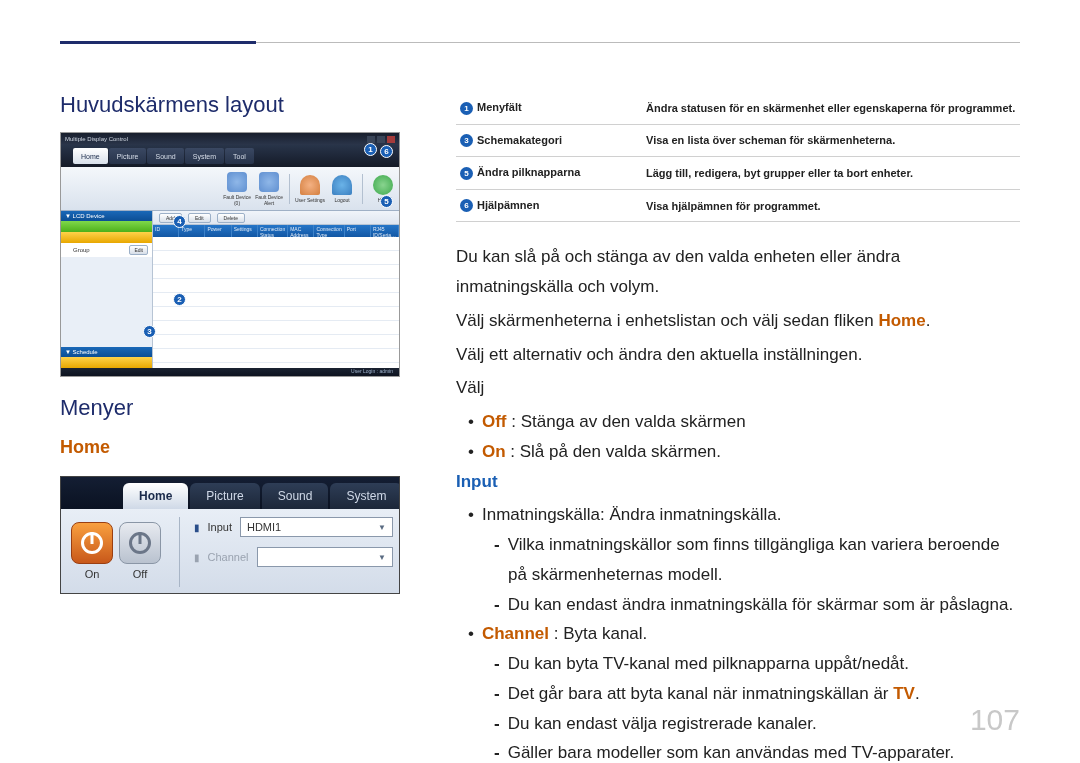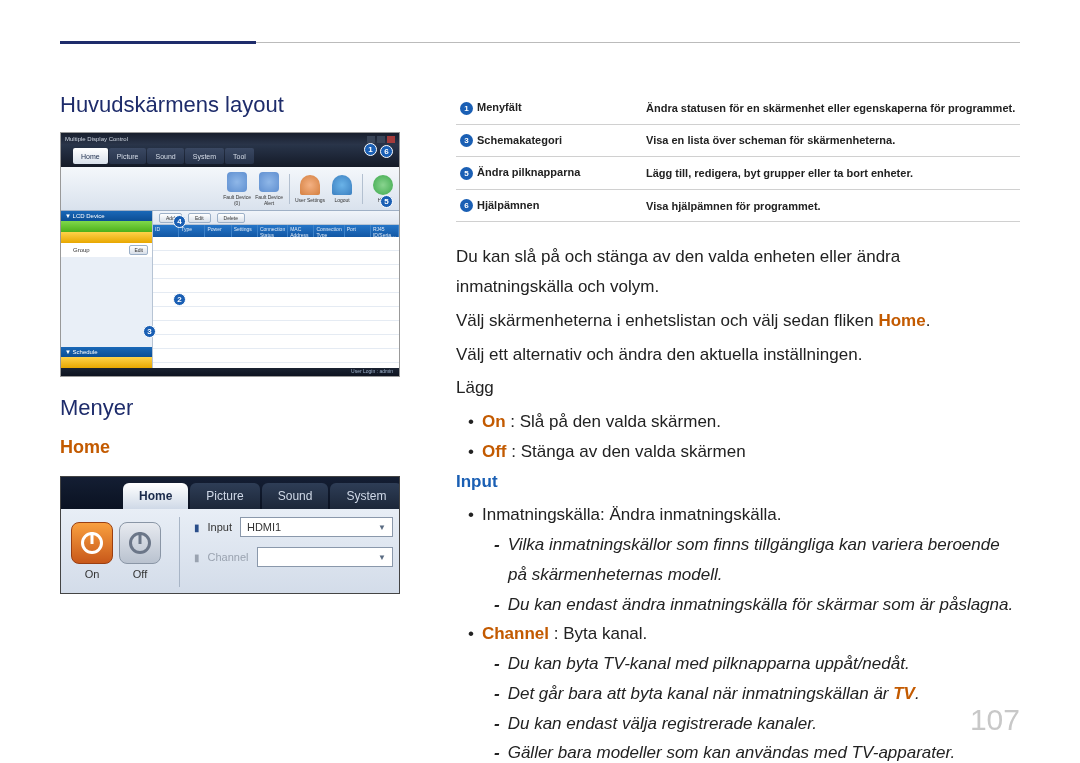--- a/index.html
+++ b/index.html
@@ -216,21 +216,21 @@
     align-items:center; justify-content:center; margin-right:4px;
     vertical-align:middle;
   }
 
   .body-text { font-size:17px; line-height:1.75; margin-top: 20px;}
   .body-text p { margin-bottom: 4px; }
   .hl-orange { color:#c35a00; font-weight:bold;}
   .hl-blue { color:#1a5fb4; font-weight:bold;}
   ul.b1 { list-style:none; padding-left: 26px;}
   ul.b1 > li::before { content:"•"; color:#222; margin-right:8px; margin-left:-14px;}
-  ul.b2 { list-style:none; padding-left: 26px; font-style: italic;}
+  ul.b2 { list-style:none; padding-left: 26px;}
   ul.b2 > li::before { content:"-"; color:#222; margin-right:8px; margin-left:-14px; font-weight:bold;}
 
   .page-num {
     position:absolute; bottom:26px; right:60px;
     font-size:30px; color:#c8c8c8;
   }
 </style>
 </head>
 <body>
 
@@ -384,24 +384,24 @@
             <td class="label"><span class="bullet-num">6</span><span>Hjälpämnen</span></td>
             <td>Visa hjälpämnen för programmet.</td>
           </tr>
         </tbody>
     </table>
 
     <div class="body-text">
       <p>Du kan slå på och stänga av den valda enheten eller ändra inmatningskälla och volym.</p>
       <p><span>Välj skärmenheterna i enhetslistan och välj sedan fliken </span><span class="hl-orange">Home</span><span>.</span></p>
       <p>Välj ett alternativ och ändra den aktuella inställningen.</p>
-      <p>Lägg</p>
+      <p>Välj</p>
       <ul class="b1">
+        <li><span class="hl-orange">Off</span><span> : Stänga av den valda skärmen</span></li>
         <li><span class="hl-orange">On</span><span> : Slå på den valda skärmen.</span></li>
-        <li><span class="hl-orange">Off</span><span> : Stänga av den valda skärmen</span></li>
       </ul>
       <p class="hl-blue">Input</p>
       <ul class="b1">
         <li><span>Inmatningskälla: Ändra inmatningskälla.</span>
           <ul class="b2">
             <li>Vilka inmatningskällor som finns tillgängliga kan variera beroende på skärmenheternas modell.</li>
             <li>Du kan endast ändra inmatningskälla för skärmar som är påslagna.</li>
           </ul>
         </li>
         <li><span class="hl-orange">Channel</span><span> : Byta kanal.</span>

